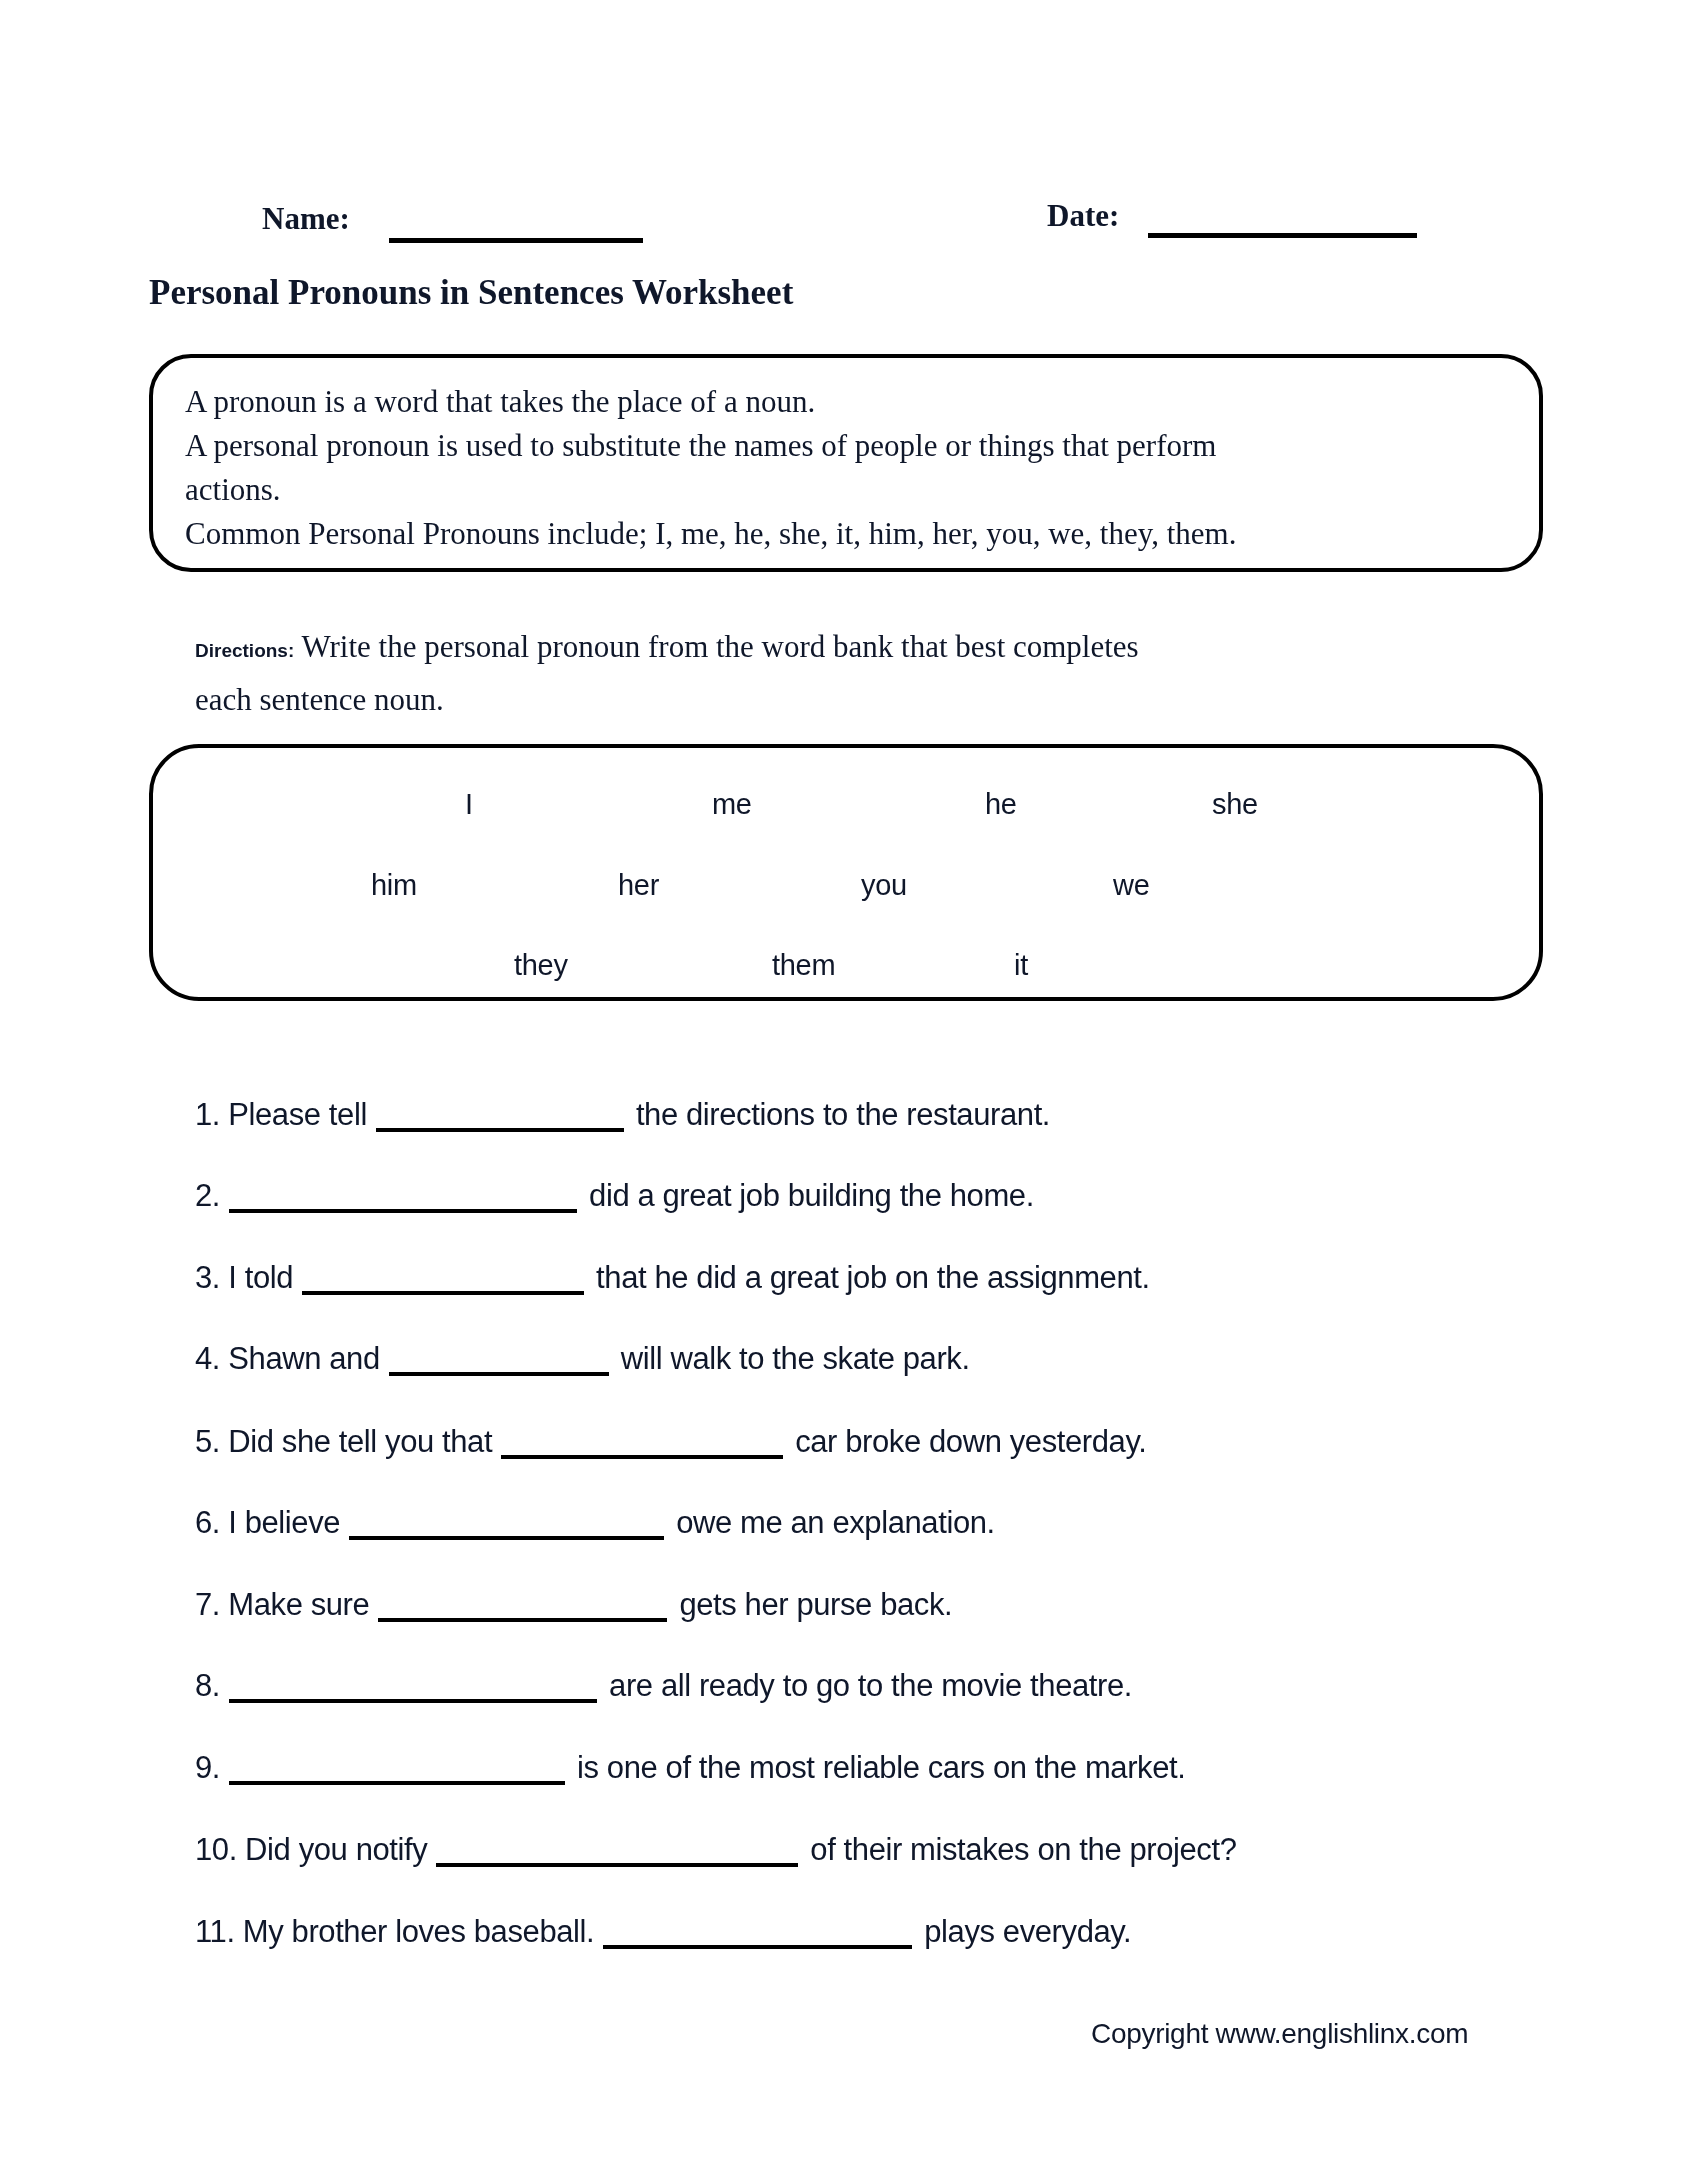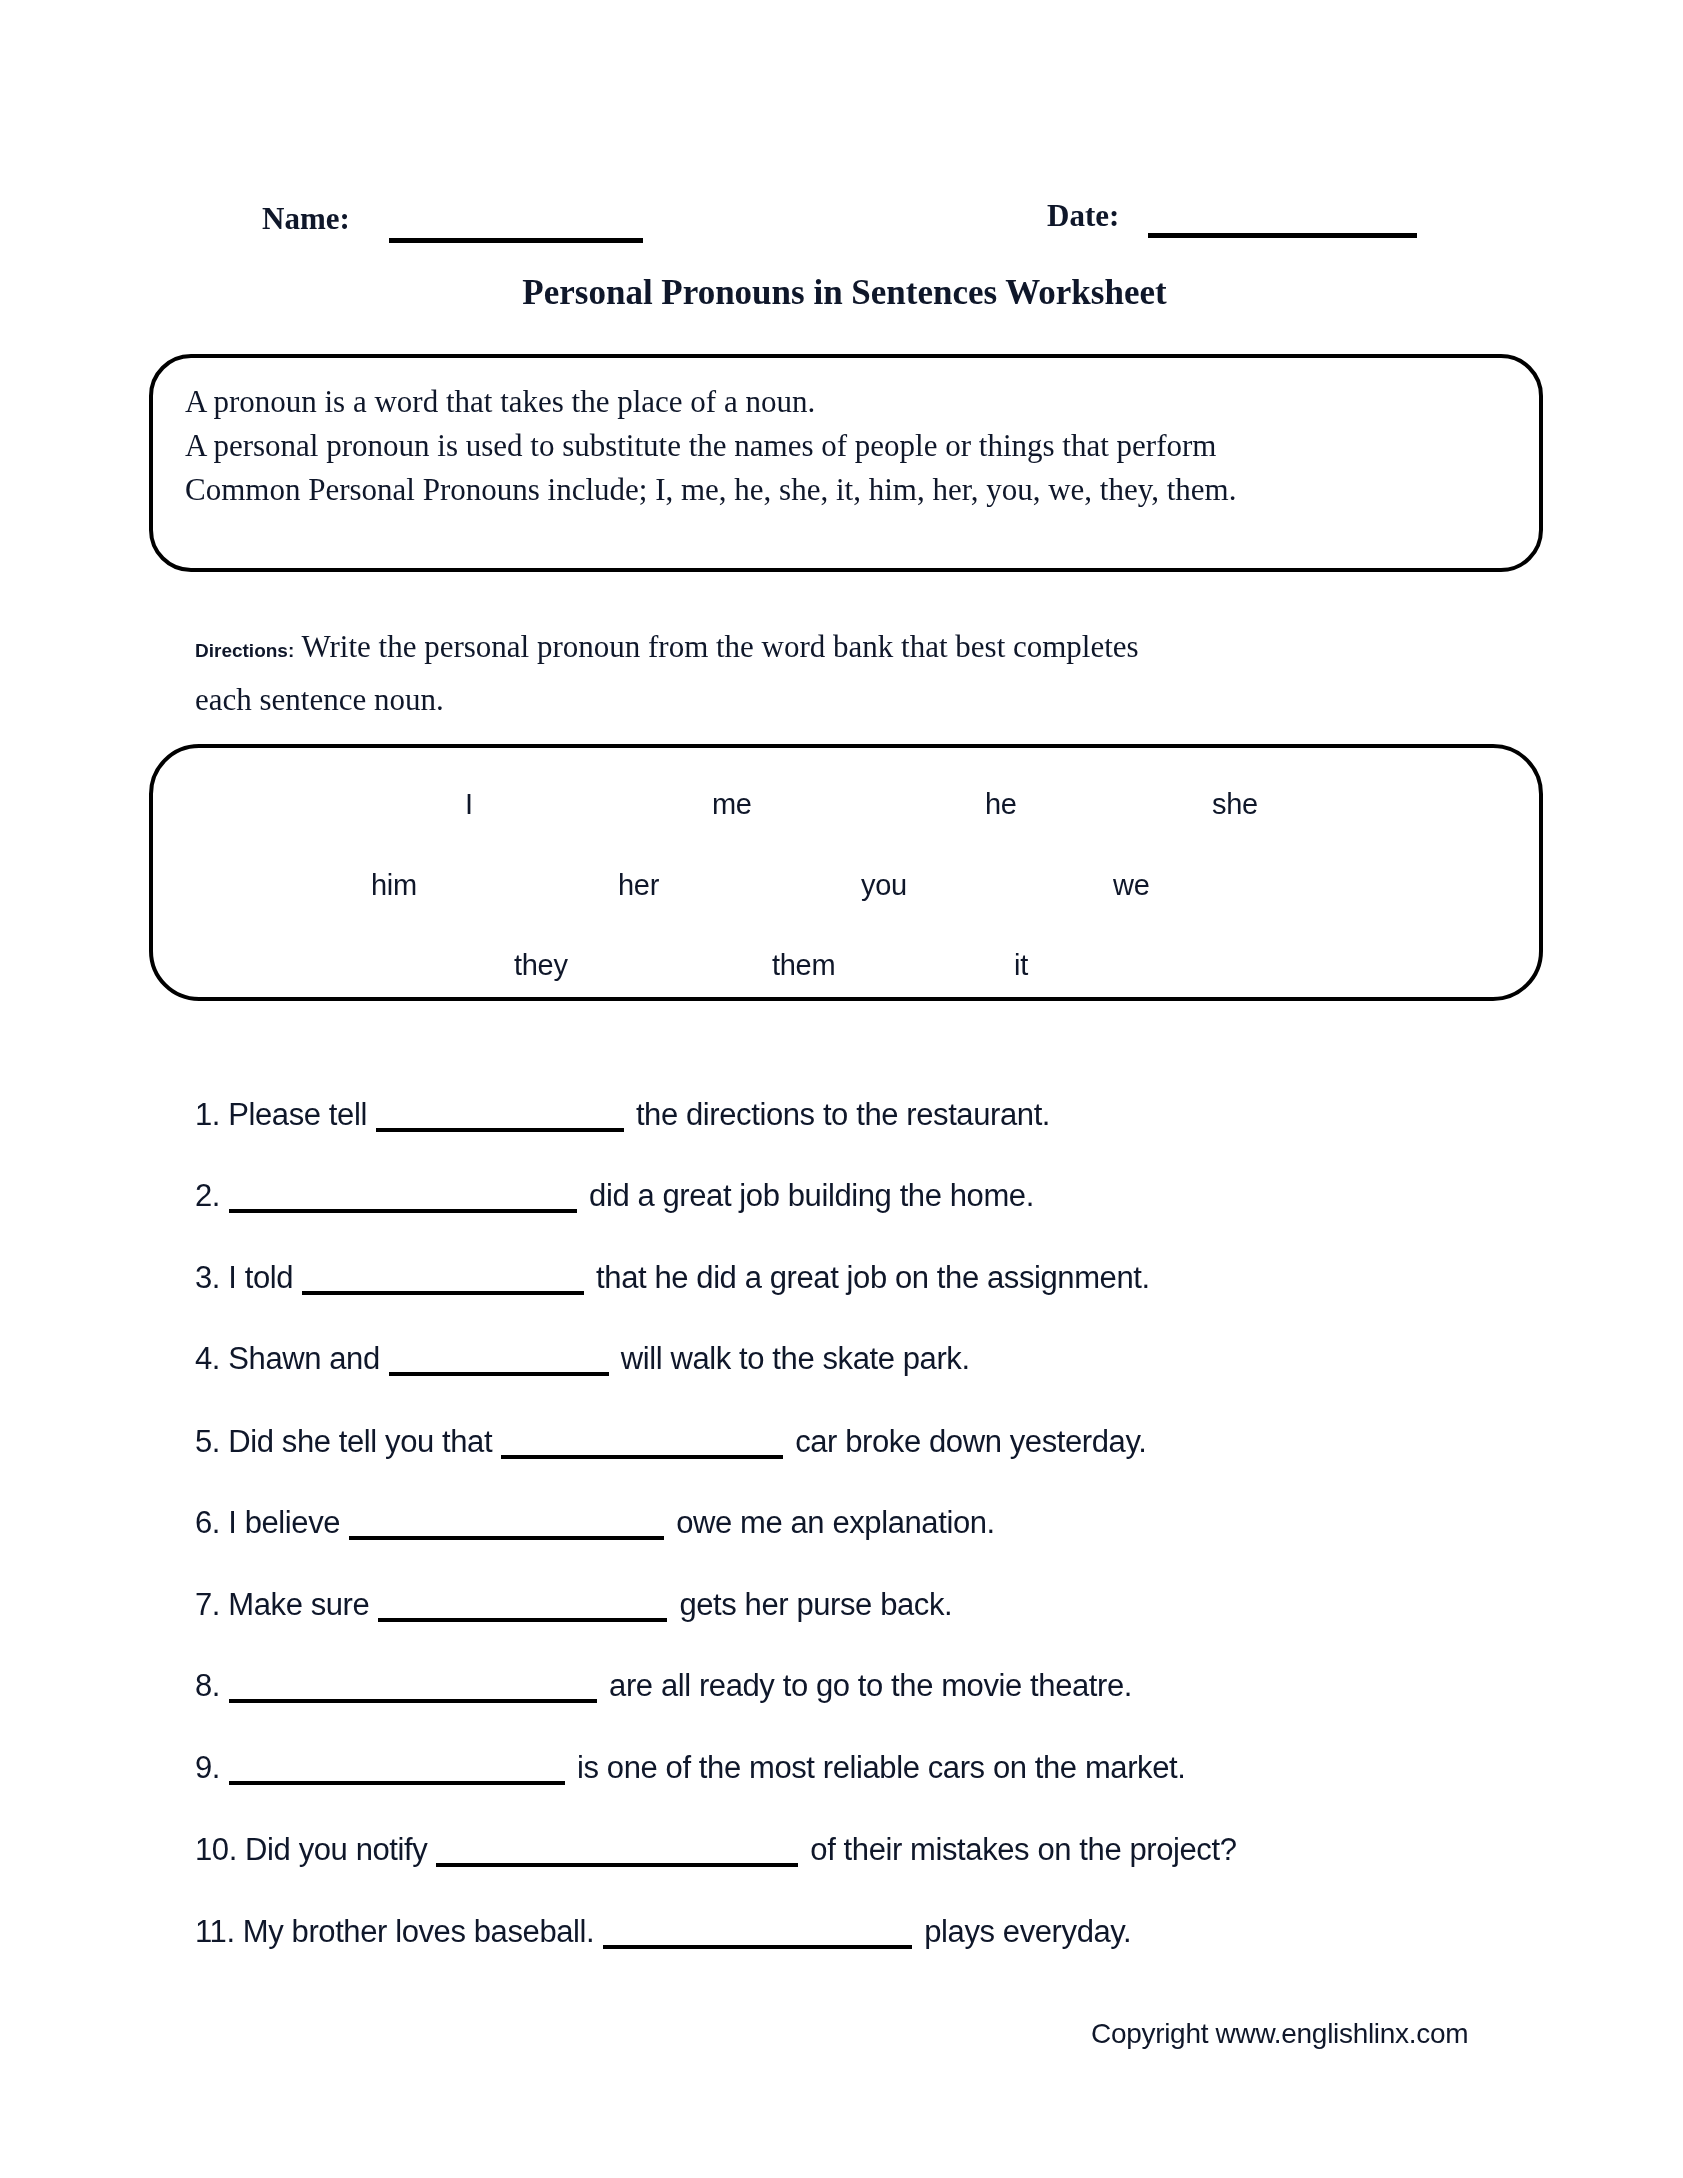--- a/index.html
+++ b/index.html
@@ -31,21 +31,21 @@
   }
   .date-line {
     position: absolute; left: 1148px; top: 204px;
     width: 269px; height: 34px;
     border-bottom: 5px solid #000;
   }
 
   
   .title {
     position: absolute; left: 149px; top: 273px; width: 1391px;
-    text-align: center;
+    text-align: left;
     font-family: "Liberation Serif", serif;
     font-weight: bold; font-size: 35px;
   }
 
   
   .def-box {
     position: absolute; left: 149px; top: 354px;
     width: 1394px; height: 218px;
     border: 4px solid #000; border-radius: 42px;
     padding: 22px 30px 16px 32px;
@@ -120,20 +120,21 @@
   <span class="name-label">Name:</span>
   <div class="name-line"></div>
   <span class="date-label">Date:</span>
   <div class="date-line"></div>
 
   <div class="title">Personal Pronouns in Sentences Worksheet</div>
 
   <div class="def-box">
     <div class="def-line">A pronoun is a word that takes the place of a noun.</div>
     <div class="def-line">A personal pronoun is used to substitute the names of people or things that perform</div>
+    <div class="def-line">actions.</div>
     <div class="def-line">Common Personal Pronouns include; I, me, he, she, it, him, her, you, we, they, them.</div>
   </div>
 
   <div class="directions">
     <span class="dir-label">Directions:</span><span class="dir-text"> Write the personal pronoun from the word bank that best completes</span><br>
     <span class="dir-text">each sentence noun.</span>
   </div>
 
   <div class="word-bank">
     <span class="wb" style="left:312px; top:40px">I</span>

